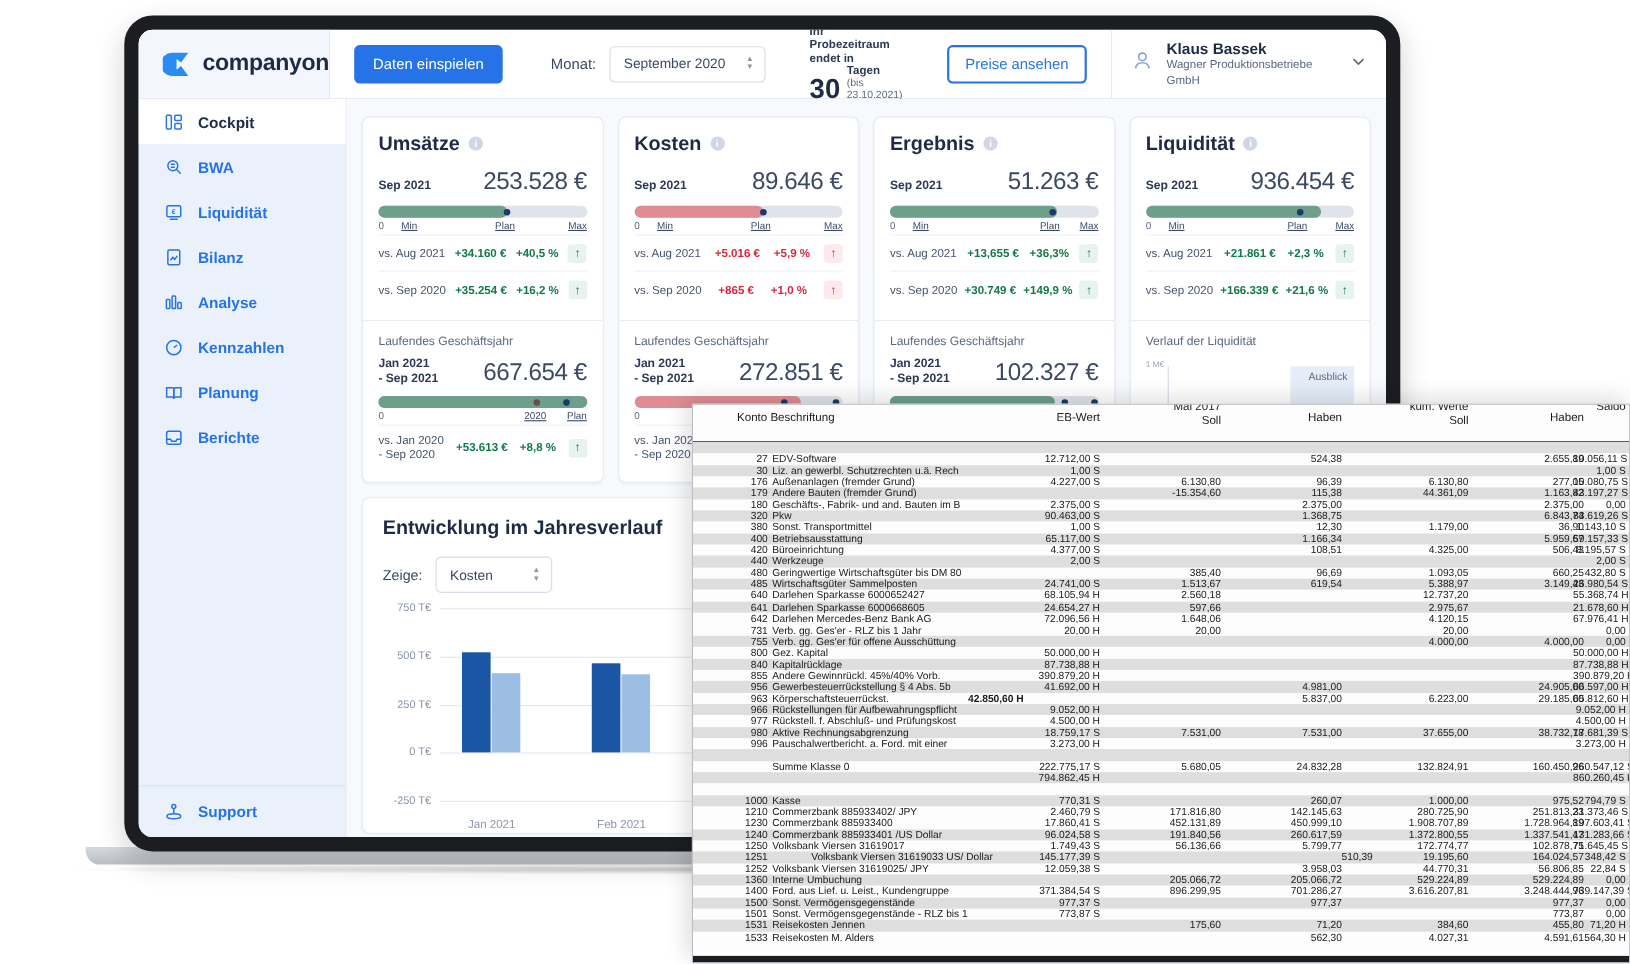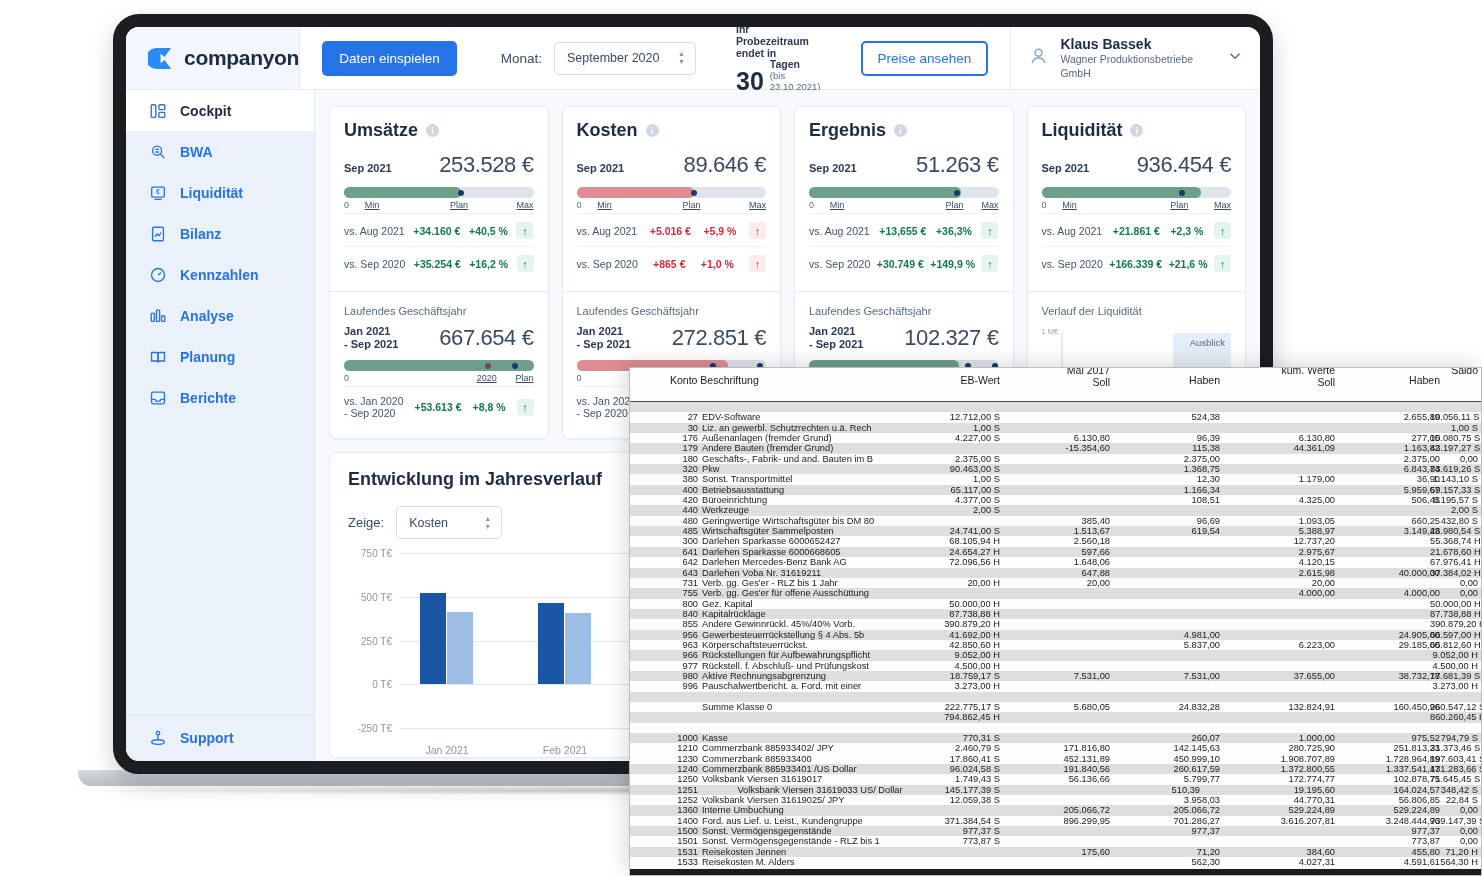--- a/index.html
+++ b/index.html
@@ -305,36 +305,36 @@
                 <rect x="4" y="2.5" width="12" height="15" rx="1.5"></rect>
                   <path d="M6.5 13l2.5-3 2 2 2.5-3.5"></path>
               </svg>
             </span>
             <span class="nav-label">Bilanz</span>
           </div>
 
           <div class="nav-item">
             <span class="nav-ico">
               <svg viewBox="0 0 20 20" width="18" height="18" fill="none" stroke="#2673e8" stroke-width="1.5">
-                <circle cx="10" cy="10" r="7.2"></circle>
-                  <path d="M10 10l3.4-2.6"></path>
-              </svg>
-            </span>
-            <span class="nav-label">Kennzahlen</span>
-          </div>
-
-          <div class="nav-item">
-            <span class="nav-ico">
-              <svg viewBox="0 0 20 20" width="18" height="18" fill="none" stroke="#2673e8" stroke-width="1.5">
                 <rect x="2.5" y="7" width="3.5" height="9" rx=".8"></rect>
                   <rect x="8.3" y="3.5" width="3.5" height="12.5" rx=".8"></rect>
                   <rect x="14" y="10" width="3.5" height="6" rx=".8"></rect>
               </svg>
             </span>
             <span class="nav-label">Analyse</span>
+          </div>
+
+          <div class="nav-item">
+            <span class="nav-ico">
+              <svg viewBox="0 0 20 20" width="18" height="18" fill="none" stroke="#2673e8" stroke-width="1.5">
+                <circle cx="10" cy="10" r="7.2"></circle>
+                  <path d="M10 10l3.4-2.6"></path>
+              </svg>
+            </span>
+            <span class="nav-label">Kennzahlen</span>
           </div>
 
           <div class="nav-item">
             <span class="nav-ico">
               <svg viewBox="0 0 20 20" width="18" height="18" fill="none" stroke="#2673e8" stroke-width="1.5">
                 <path d="M2.8 5h5.3c1 0 1.9.7 1.9 1.6V16c0-.9-.9-1.6-1.9-1.6H2.8z"></path>
                 <path d="M17.2 5h-5.3c-1 0-1.9.7-1.9 1.6V16c0-.9.9-1.6 1.9-1.6h5.3z"></path>
               </svg>
             </span>
             <span class="nav-label">Planung</span>
@@ -768,21 +768,21 @@
           <span class="c" style="left: 20px; width: 48px; text-align: right;">485</span>
           <span class="c" style="left: 72px; width: 260px; text-align: left;">Wirtschaftsgüter Sammelposten</span>
           <span class="c" style="left: 250px; width: 120px; text-align: right;">24.741,00 S</span>
           <span class="c" style="left: 370px; width: 110px; text-align: right;">1.513,67</span>
           <span class="c" style="left: 480px; width: 110px; text-align: right;">619,54</span>
           <span class="c" style="left: 590px; width: 115px; text-align: right;">5.388,97</span>
           <span class="c" style="left: 705px; width: 105px; text-align: right;">3.149,43</span>
           <span class="c" style="left: 800px; width: 48px; text-align: right;">26.980,54 S</span>
         </div>
         <div class="trow">
-          <span class="c" style="left: 20px; width: 48px; text-align: right;">300</span>
+          <span class="c" style="left: 20px; width: 48px; text-align: right;">640</span>
           <span class="c" style="left: 72px; width: 260px; text-align: left;">Darlehen Sparkasse 6000652427</span>
           <span class="c" style="left: 250px; width: 120px; text-align: right;">68.105,94 H</span>
           <span class="c" style="left: 370px; width: 110px; text-align: right;">2.560,18</span>
           <span class="c" style="left: 590px; width: 115px; text-align: right;">12.737,20</span>
           <span class="c" style="left: 800px; width: 48px; text-align: right;">55.368,74 H</span>
         </div>
         <div class="trow z">
           <span class="c" style="left: 20px; width: 48px; text-align: right;">641</span>
           <span class="c" style="left: 72px; width: 260px; text-align: left;">Darlehen Sparkasse 6000668605</span>
           <span class="c" style="left: 250px; width: 120px; text-align: right;">24.654,27 H</span>
@@ -791,28 +791,20 @@
           <span class="c" style="left: 800px; width: 48px; text-align: right;">21.678,60 H</span>
         </div>
         <div class="trow">
           <span class="c" style="left: 20px; width: 48px; text-align: right;">642</span>
           <span class="c" style="left: 72px; width: 260px; text-align: left;">Darlehen Mercedes-Benz Bank AG</span>
           <span class="c" style="left: 250px; width: 120px; text-align: right;">72.096,56 H</span>
           <span class="c" style="left: 370px; width: 110px; text-align: right;">1.648,06</span>
           <span class="c" style="left: 590px; width: 115px; text-align: right;">4.120,15</span>
           <span class="c" style="left: 800px; width: 48px; text-align: right;">67.976,41 H</span>
         </div>
-        <div class="trow z">
-          <span class="c" style="left: 20px; width: 48px; text-align: right;">643</span>
-          <span class="c" style="left: 72px; width: 260px; text-align: left;">Darlehen Voba Nr. 31619211</span>
-          <span class="c" style="left: 370px; width: 110px; text-align: right;">647,88</span>
-          <span class="c" style="left: 590px; width: 115px; text-align: right;">2.615,98</span>
-          <span class="c" style="left: 705px; width: 105px; text-align: right;">40.000,00</span>
-          <span class="c" style="left: 800px; width: 48px; text-align: right;">37.384,02 H</span>
-        </div>
         <div class="trow">
           <span class="c" style="left: 20px; width: 48px; text-align: right;">731</span>
           <span class="c" style="left: 72px; width: 260px; text-align: left;">Verb. gg. Ges'er - RLZ bis 1 Jahr</span>
           <span class="c" style="left: 250px; width: 120px; text-align: right;">20,00 H</span>
           <span class="c" style="left: 370px; width: 110px; text-align: right;">20,00</span>
           <span class="c" style="left: 590px; width: 115px; text-align: right;">20,00</span>
           <span class="c" style="left: 800px; width: 48px; text-align: right;">0,00</span>
         </div>
         <div class="trow z">
           <span class="c" style="left: 20px; width: 48px; text-align: right;">755</span>
@@ -843,21 +835,21 @@
           <span class="c" style="left: 20px; width: 48px; text-align: right;">956</span>
           <span class="c" style="left: 72px; width: 260px; text-align: left;">Gewerbesteuerrückstellung § 4 Abs. 5b</span>
           <span class="c" style="left: 250px; width: 120px; text-align: right;">41.692,00 H</span>
           <span class="c" style="left: 480px; width: 110px; text-align: right;">4.981,00</span>
           <span class="c" style="left: 705px; width: 105px; text-align: right;">24.905,00</span>
           <span class="c" style="left: 800px; width: 48px; text-align: right;">66.597,00 H</span>
         </div>
         <div class="trow">
           <span class="c" style="left: 20px; width: 48px; text-align: right;">963</span>
           <span class="c" style="left: 72px; width: 260px; text-align: left;">Körperschaftsteuerrückst.</span>
-          <span class="c" style="left: 250px; width: 120px; text-align: right;">42.850,60 H</span>
+          <span class="c" style="left: 250px; width: 120px; text-align: left; font-weight: bold;">42.850,60 H</span>
           <span class="c" style="left: 480px; width: 110px; text-align: right;">5.837,00</span>
           <span class="c" style="left: 590px; width: 115px; text-align: right;">6.223,00</span>
           <span class="c" style="left: 705px; width: 105px; text-align: right;">29.185,00</span>
           <span class="c" style="left: 800px; width: 48px; text-align: right;">65.812,60 H</span>
         </div>
         <div class="trow z">
           <span class="c" style="left: 20px; width: 48px; text-align: right;">966</span>
           <span class="c" style="left: 72px; width: 260px; text-align: left;">Rückstellungen für Aufbewahrungspflicht</span>
           <span class="c" style="left: 250px; width: 120px; text-align: right;">9.052,00 H</span>
           <span class="c" style="left: 800px; width: 48px; text-align: right;">9.052,00 H</span>
@@ -945,21 +937,21 @@
           <span class="c" style="left: 370px; width: 110px; text-align: right;">56.136,66</span>
           <span class="c" style="left: 480px; width: 110px; text-align: right;">5.799,77</span>
           <span class="c" style="left: 590px; width: 115px; text-align: right;">172.774,77</span>
           <span class="c" style="left: 705px; width: 105px; text-align: right;">102.878,75</span>
           <span class="c" style="left: 800px; width: 48px; text-align: right;">71.645,45 S</span>
         </div>
         <div class="trow z">
           <span class="c" style="left: 20px; width: 48px; text-align: right;">1251</span>
           <span class="c" style="left: 60px; width: 260px; text-align: center;">Volksbank Viersen 31619033 US/ Dollar</span>
           <span class="c" style="left: 250px; width: 120px; text-align: right;">145.177,39 S</span>
-          <span class="c" style="left: 460px; width: 110px; text-align: right;">510,39</span>
+          <span class="c" style="left: 508px; width: 110px; text-align: right;">510,39</span>
           <span class="c" style="left: 590px; width: 115px; text-align: right;">19.195,60</span>
           <span class="c" style="left: 705px; width: 105px; text-align: right;">164.024,57</span>
           <span class="c" style="left: 800px; width: 48px; text-align: right;">348,42 S</span>
         </div>
         <div class="trow">
           <span class="c" style="left: 20px; width: 48px; text-align: right;">1252</span>
           <span class="c" style="left: 72px; width: 260px; text-align: left;">Volksbank Viersen 31619025/ JPY</span>
           <span class="c" style="left: 250px; width: 120px; text-align: right;">12.059,38 S</span>
           <span class="c" style="left: 480px; width: 110px; text-align: right;">3.958,03</span>
           <span class="c" style="left: 590px; width: 115px; text-align: right;">44.770,31</span>

